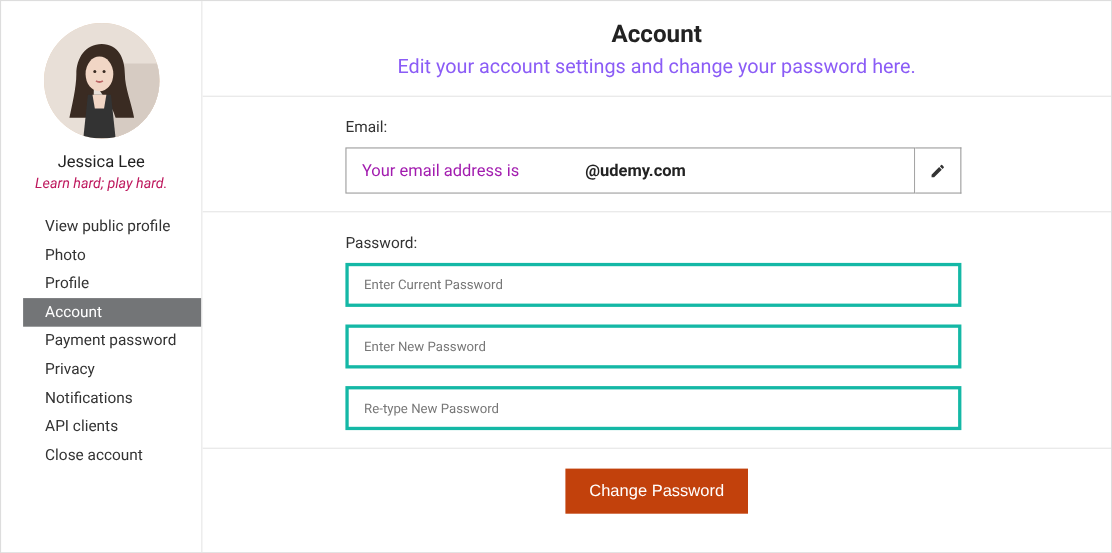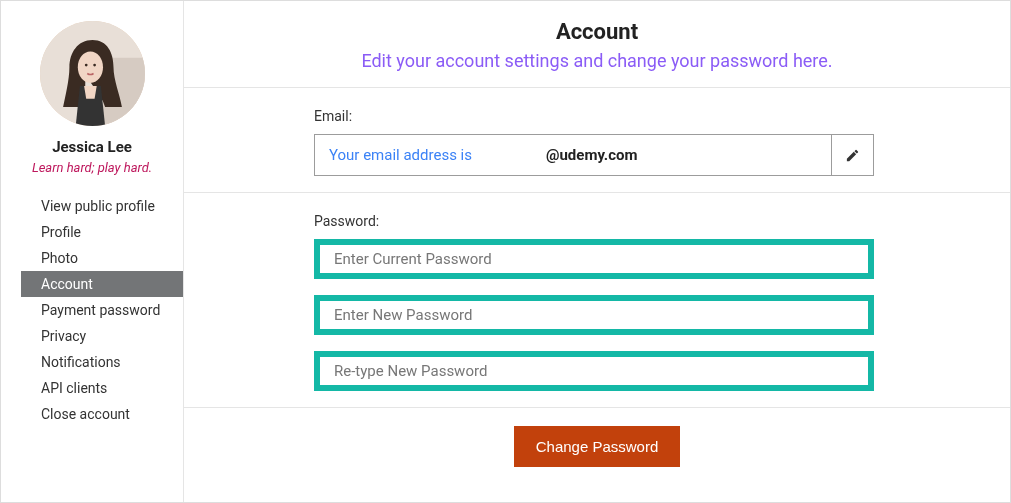--- a/index.html
+++ b/index.html
@@ -31,21 +31,21 @@
       width: 105px;
       height: 105px;
       border-radius: 50%;
       overflow: hidden;
       background: linear-gradient(135deg, #e6ccb3 60%, #b38b6d 100%);
       position: relative;
     }
     .avatar svg { width: 100%; height: 100%; }
     .profile-name {
       margin-top: 12px;
-      font-weight: 700;
+      font-weight: 400;
       font-size: 15px;
       color: #222;
       text-align:center;
     }
     .profile-tagline {
       margin-top: 4px;
       font-style: italic;
       font-size: 13px;
       color: #be185d;
       text-align:center;
@@ -103,40 +103,40 @@
     }
     .email-box {
       flex: 1;
       border: 1px solid #9c9c9c;
       padding: 12px 14px;
       font-size: 15px;
       display:flex;
       align-items:center;
       height:42px;
     }
-    .email-prefix { color:#3b82f6; margin-right:14px;}
+    .email-prefix { color:#a21caf; margin-right:0;}
     .email-gap { display:inline-block; width:60px;}
     .email-domain { font-weight:700; color:#222;}
     .email-edit-btn {
       width: 42px;
       border: 1px solid #9c9c9c;
       border-left: none;
       background:#fff;
       display:flex;
       align-items:center;
       justify-content:center;
       cursor:pointer;
     }
     .email-edit-btn svg { width:15px; height:15px; }
     .pwd-input {
       width: 560px;
       height: 40px;
-      border: 6px solid #14b8a6;
+      border: 3px solid #14b8a6;
       padding: 0 14px;
-      font-size: 15px;
+      font-size: 12px;
       color: #666;
       margin-bottom: 16px;
       font-family: inherit;
     }
     .pwd-input::placeholder { color:#777; }
     .footer-bar {
       border-top:1px solid #e5e5e5;
       padding: 18px 0;
       text-align:center;
     }
@@ -168,22 +168,22 @@
           <path d="M45 50 Q48 52 51 50" stroke="#bb6666" stroke-width="1.5" fill="none"></path>
           <path d="M38 62 L58 62 L62 100 L34 100 Z" fill="#333"></path>
           <path d="M42 62 L54 62 L52 74 L44 74 Z" fill="#f1d6c5"></path>
         </svg>
       </div>
       <div class="profile-name">Jessica Lee</div>
       <div class="profile-tagline">Learn hard; play hard.</div>
     </div>
     <ul class="menu">
       <li><span>View public profile</span></li>
+      <li><span>Photo</span></li>
       <li><span>Profile</span></li>
-      <li><span>Photo</span></li>
       <li class="active"><span>Account</span></li>
       <li><span>Payment password</span></li>
       <li><span>Privacy</span></li>
       <li><span>Notifications</span></li>
       <li><span>API clients</span></li>
       <li><span>Close account</span></li>
     </ul>
   </aside>
 
   <main class="main">

